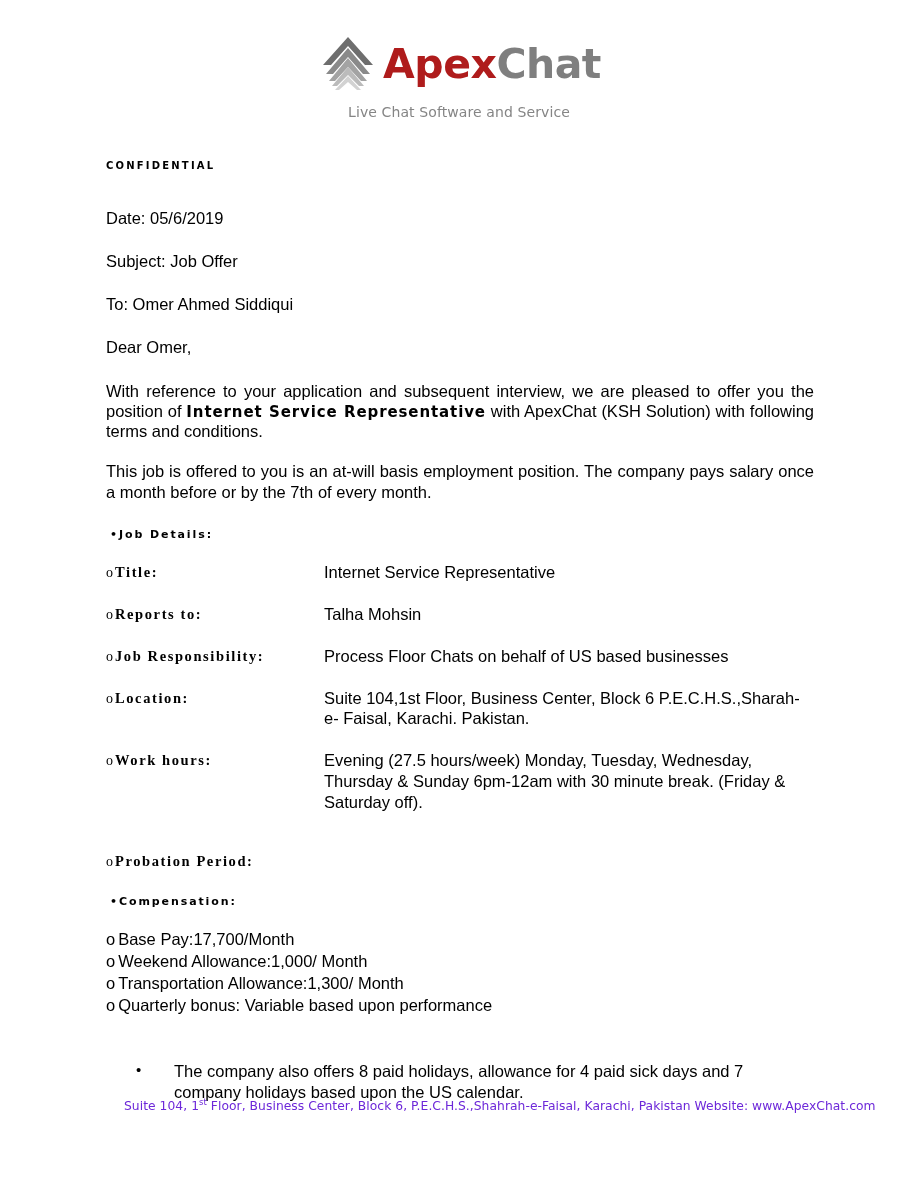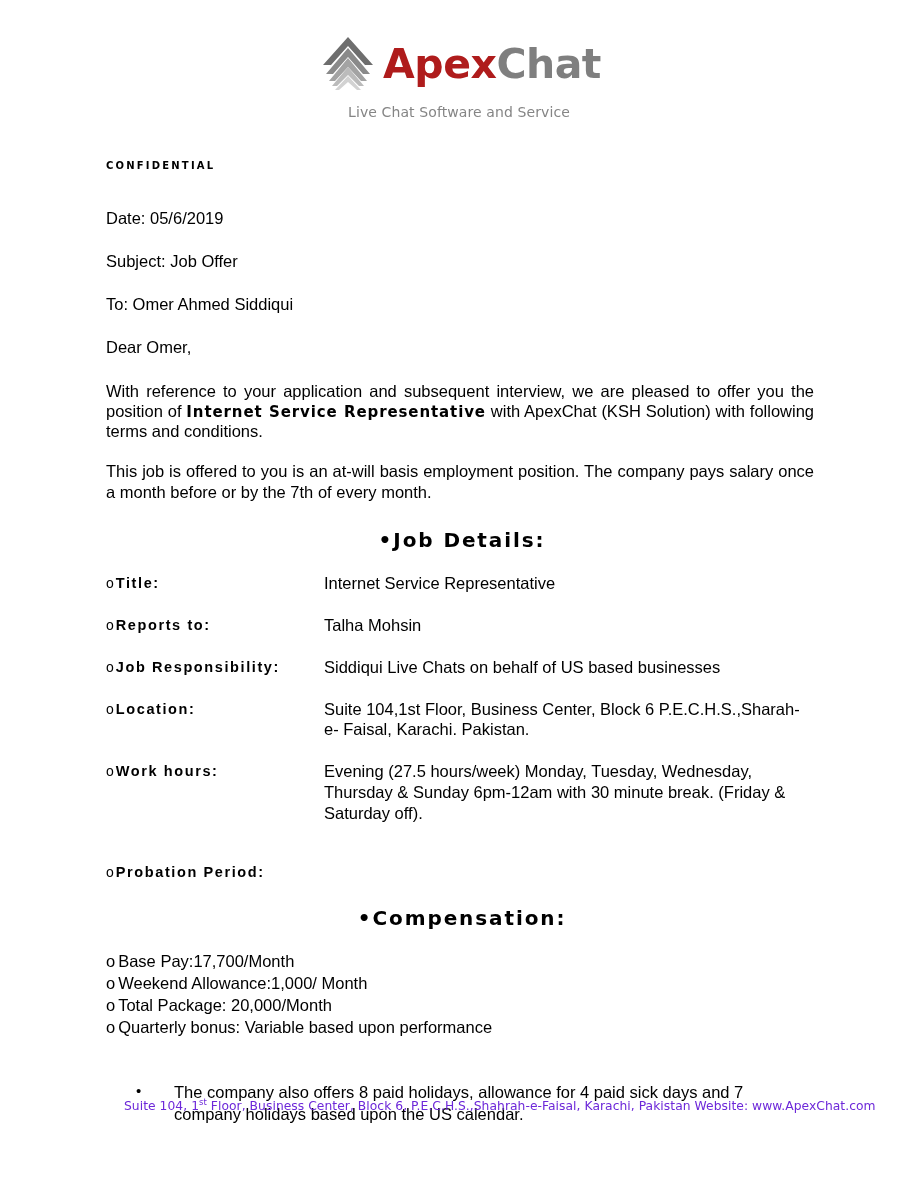--- a/index.html
+++ b/index.html
@@ -95,35 +95,34 @@
   .para b {
     font-family: "DejaVu Sans", sans-serif;
     font-weight: bold;
     font-size: 15px;
     letter-spacing: 0.9px;
   }
 
   .section-head {
     font-family: "DejaVu Sans", sans-serif;
     font-weight: bold;
-    font-size: 20px;
+    font-size: 11px;
     letter-spacing: 1.9px;
     margin: 26px 0 0 4px;
-    text-align: center;
   }
   .section-head .bullet-dot { letter-spacing: 2px; }
 
   .detail-row {
     display: flex;
     align-items: flex-start;
     margin-top: 21px;
   }
   .detail-label {
     flex: 0 0 218px;
-    font-family: Liberation Sans, sans-serif;
+    font-family: Liberation Serif, serif;
     font-size: 14.5px;
     font-weight: bold;
     letter-spacing: 1.6px;
     line-height: 1.2;
     padding-top: 2px;
   }
   .detail-label .sub-mark {
     font-weight: normal;
     letter-spacing: 2px;
     font-size: 14px;
@@ -219,21 +218,21 @@
       <div class="detail-value">Internet Service Representative</div>
     </div>
 
     <div class="detail-row">
       <div class="detail-label"><span class="sub-mark">o</span><span>Reports to:</span></div>
       <div class="detail-value">Talha Mohsin</div>
     </div>
 
     <div class="detail-row">
       <div class="detail-label"><span class="sub-mark">o</span><span>Job Responsibility:</span></div>
-      <div class="detail-value">Siddiqui Live Chats on behalf of US based businesses</div>
+      <div class="detail-value">Process Floor Chats on behalf of US based businesses</div>
     </div>
 
     <div class="detail-row">
       <div class="detail-label"><span class="sub-mark">o</span><span>Location:</span></div>
       <div class="detail-value">Suite 104,1st Floor, Business Center, Block 6 P.E.C.H.S.,Sharah-e- Faisal, Karachi. Pakistan.</div>
     </div>
 
     <div class="detail-row">
       <div class="detail-label"><span class="sub-mark">o</span><span>Work hours:</span></div>
       <div class="detail-value">Evening (27.5 hours/week) Monday, Tuesday, Wednesday, Thursday &amp; Sunday 6pm-12am with 30 minute break. (Friday &amp; Saturday off).</div>
@@ -241,21 +240,21 @@
 
     <div class="detail-row" style="margin-top:38px">
       <div class="detail-label"><span class="sub-mark">o</span><span>Probation Period:</span></div>
     </div>
 
     <div class="section-head" style="margin-top:24px"><span class="bullet-dot">•</span><span>Compensation:</span></div>
 
     <ul class="comp-list">
       <li><span class="sub-mark">o</span><span>Base Pay:17,700/Month</span></li>
       <li><span class="sub-mark">o</span><span>Weekend Allowance:1,000/ Month</span></li>
-      <li><span class="sub-mark">o</span><span>Total Package: 20,000/Month</span></li>
+      <li><span class="sub-mark">o</span><span>Transportation Allowance:1,300/ Month</span></li>
       <li><span class="sub-mark">o</span><span>Quarterly bonus: Variable based upon performance</span></li>
     </ul>
 
     <ul class="final-bullets">
       <li><span class="round-bullet">•</span><span>The company also offers 8 paid holidays, allowance for 4 paid sick days and 7 company holidays based upon the US calendar.</span></li>
     </ul>
 
   </div>
 
   <div class="footer"><span>Suite 104, 1</span><sup>st</sup><span> Floor, Business Center, Block 6, P.E.C.H.S.,Shahrah-e-Faisal, Karachi, Pakistan  Website: www.ApexChat.com</span></div>

